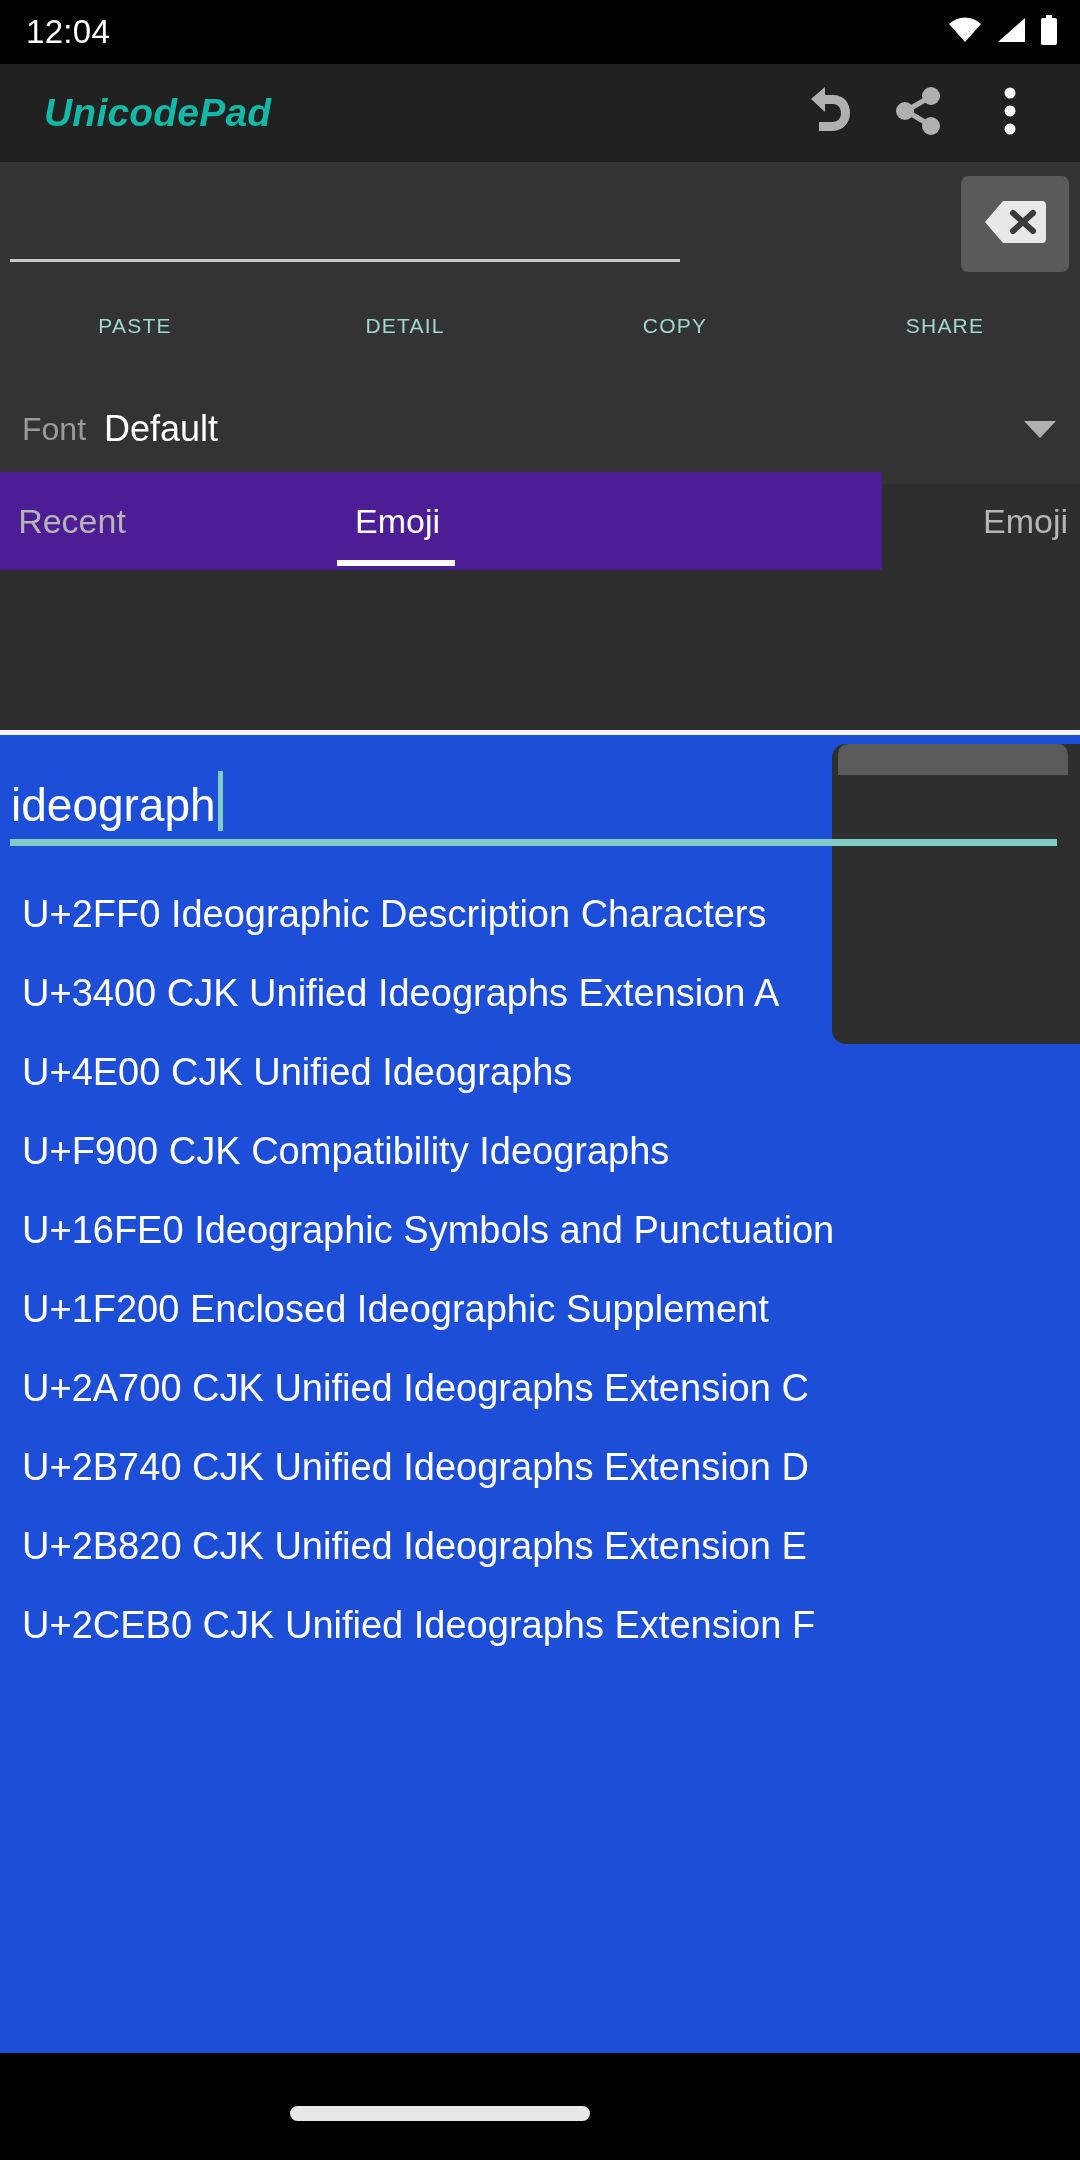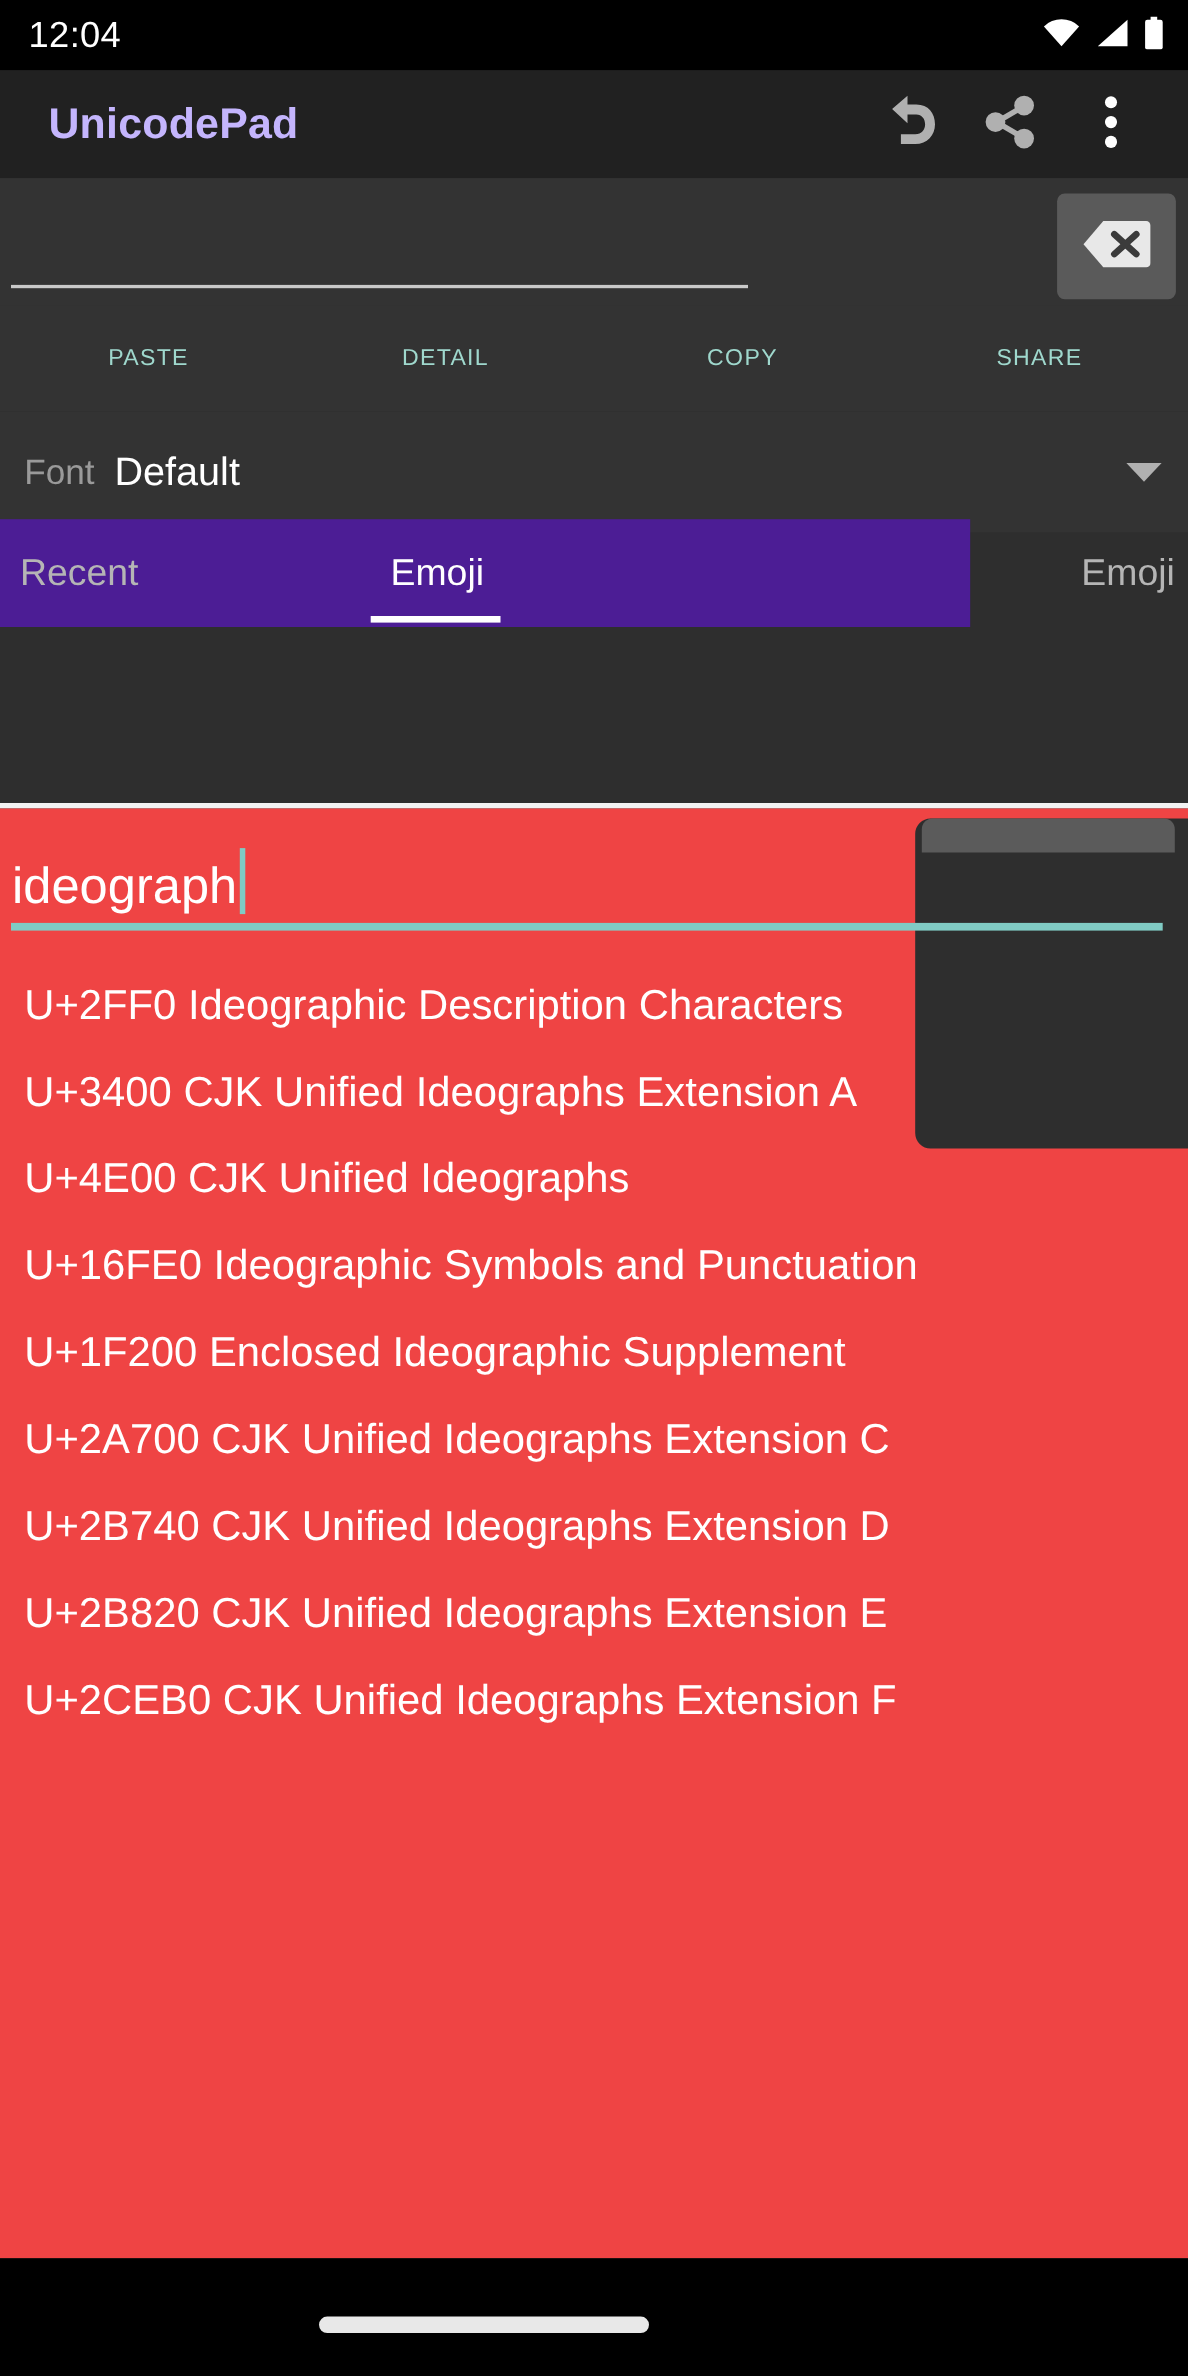--- a/index.html
+++ b/index.html
@@ -18,21 +18,21 @@
     padding:0 22px 0 26px;
   }
   .status-clock { color:#ffffff; font-size:33px; letter-spacing:.3px; }
   .status-icons { margin-left:auto; display:flex; align-items:center; gap:14px; }
 
   
   .appbar {
     position:absolute; top:64px; left:0; width:1080px; height:98px;
     background:#212121; display:flex; align-items:center; padding:0 24px 0 44px;
   }
-  .app-title { color:#c4b5fd; font-size:39px; font-weight:bold; letter-spacing:.2px; }
+  .app-title { color:#14b8a6; font-size:39px; font-weight:bold; letter-spacing:.2px;font-style:italic; }
   .appbar-actions { margin-left:auto; display:flex; align-items:center; }
   .icon-btn {
     width:92px; height:92px; display:flex; align-items:center; justify-content:center;
   }
 
   
   .input-row {
     position:absolute; top:162px; left:0; width:1080px; height:116px;
     background:#333333;
   }
@@ -99,21 +99,21 @@
   .tab-indicator {
     position:absolute; left:337px; top:88px; width:118px; height:6px; background:#ffffff;
   }
   .tabs-divider {
     position:absolute; top:730px; left:0; width:1080px; height:5px; background:#f2f2f2;
   }
 
   
   .content {
     position:absolute; top:735px; left:0; width:1080px; height:1318px;
-    background:#ef4444; overflow:hidden;
+    background:#1d4ed8; overflow:hidden;
   }
   .search-wrap { position:absolute; left:0; top:9px; width:1080px; height:120px; }
   .search-field {
     position:absolute; left:10px; top:0; width:1047px; height:102px;
     border-bottom:7px solid #80cbc4;
     display:flex; align-items:flex-end;
   }
   .search-text {
     color:#ffffff; font-size:46px; line-height:1; padding-bottom:11px; padding-left:1px;
   }
@@ -258,20 +258,23 @@
       <div class="list-item">
           <span>U+2FF0 Ideographic Description Characters</span>
         </div>
       <div class="list-item">
           <span>U+3400 CJK Unified Ideographs Extension A</span>
         </div>
       <div class="list-item">
           <span>U+4E00 CJK Unified Ideographs</span>
         </div>
       <div class="list-item">
+          <span>U+F900 CJK Compatibility Ideographs</span>
+        </div>
+      <div class="list-item">
           <span>U+16FE0 Ideographic Symbols and Punctuation</span>
         </div>
       <div class="list-item">
           <span>U+1F200 Enclosed Ideographic Supplement</span>
         </div>
       <div class="list-item">
           <span>U+2A700 CJK Unified Ideographs Extension C</span>
         </div>
       <div class="list-item">
           <span>U+2B740 CJK Unified Ideographs Extension D</span>

